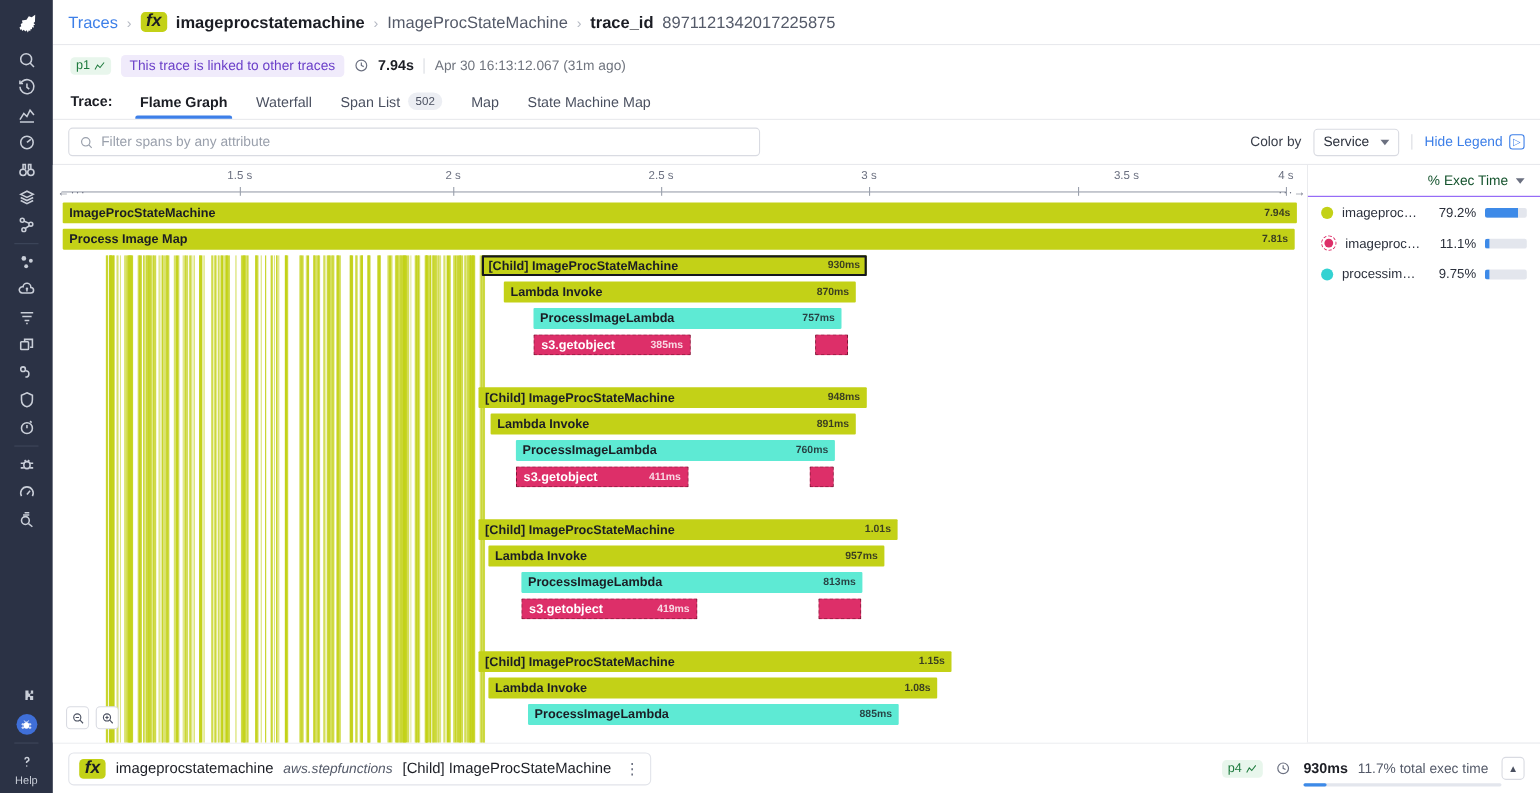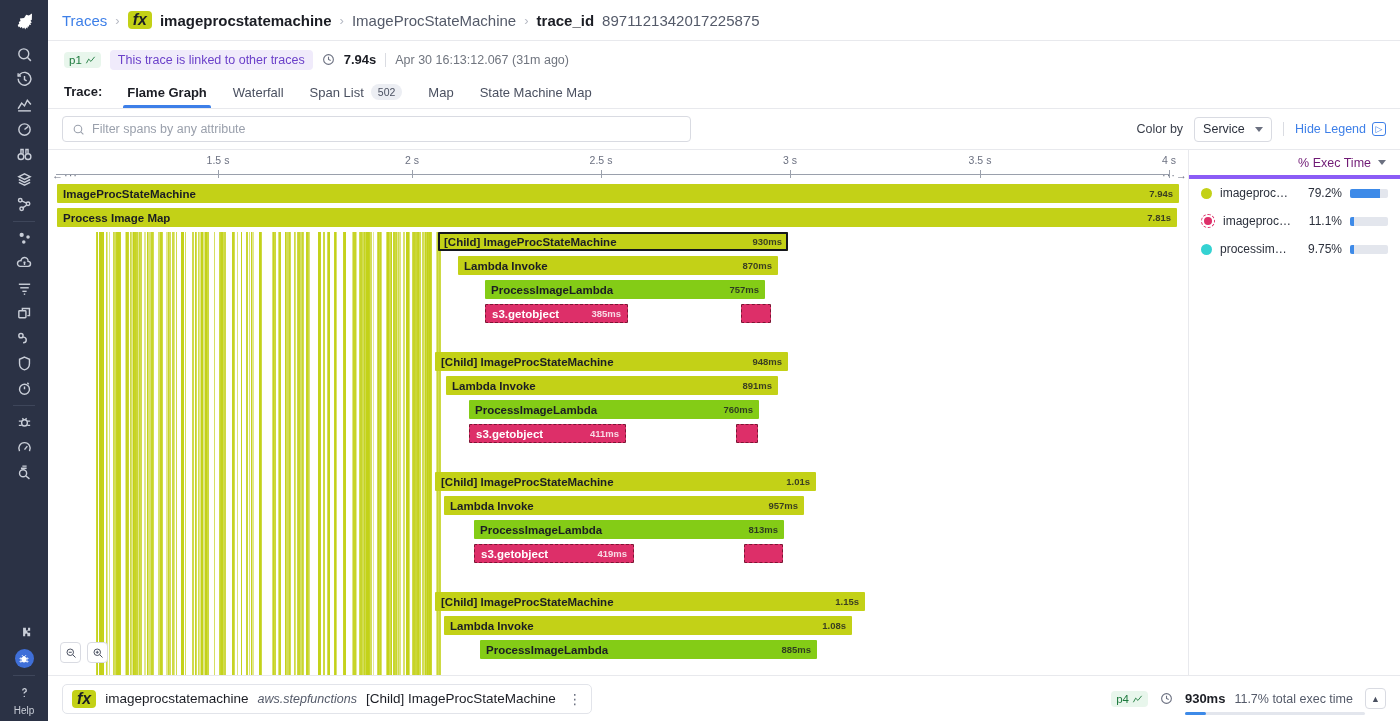--- a/index.html
+++ b/index.html
@@ -137,21 +137,21 @@
 
   
   .flame { position: absolute; left: 0; right: 0; top: 29px; bottom: 0; }
   .bar {
     position: absolute; height: 19px; border-radius: 1px;
     display: flex; align-items: center; font-size: 11.5px; font-weight: bold;
     color: #1b1d24; padding: 0 6px; white-space: nowrap; overflow: hidden; cursor: pointer;
   }
   .bar .dur { margin-left: auto; font-size: 9.5px; font-weight: bold; opacity: .82; padding-left: 8px; }
   .bar.olive { background: #c3d117; }
-  .bar.cyan  { background: #84cc16; }
+  .bar.cyan  { background: #5eead4; }
   .bar.pink  { background: #dd2f69; color: #fff; }
   .bar.pink .dur { color: #fff; }
   .bar.sel { outline: 2px solid #15171d; outline-offset: -2px; }
   .bar.dashed { border: 1px dashed #2b2f3a; }
   .bar.pink.dashed { border: 1px dashed #7e1534; }
 
   .stripes { position: absolute; overflow: hidden; }
   .stripe { position: absolute; top: 0; bottom: 0; background: #c3d117; }
 
   
@@ -159,21 +159,21 @@
   .zbtn {
     width: 21px; height: 21px; background: #fff; border: 1px solid #d9dbe2; border-radius: 4px;
     display: flex; align-items: center; justify-content: center; cursor: pointer; color: #4a5060;
   }
   .zbtn svg { width: 12px; height: 12px; }
 
   
   .legend { width: 212px; flex: 0 0 212px; border-left: 1px solid #e8e9ed; background: #fff; }
   .legend-head {
     height: 29px; display: flex; align-items: center; justify-content: flex-end; gap: 7px;
-    padding: 0 14px; font-size: 12.5px; color: #701a75; border-bottom: 4px solid #8b5cf6; cursor: pointer;
+    padding: 0 14px; font-size: 12.5px; color: #14532d; border-bottom: 1px solid #8b5cf6; cursor: pointer;
   }
   .legend-row { display: flex; align-items: center; gap: 8px; padding: 7px 12px 7px 12px; font-size: 12px; color: #2b303c; cursor: pointer; }
   .ldot { width: 11px; height: 11px; border-radius: 50%; flex: 0 0 11px; }
   .ldot.dash { border: 1.5px dashed #dd2f69; width: 14px; height: 14px; flex: 0 0 14px; display: flex; align-items: center; justify-content: center; border-radius: 50%; background: transparent; }
   .ldot.dash i { width: 8px; height: 8px; border-radius: 50%; background: #dd2f69; display: block; }
   .lname { flex: 1; overflow: hidden; text-overflow: ellipsis; white-space: nowrap; }
   .lpct { width: 42px; text-align: right; font-size: 12px; color: #2b303c; }
   .lbar { width: 38px; height: 9px; background: #e3e6ed; border-radius: 2px; overflow: hidden; flex: 0 0 38px; }
   .lbar i { display: block; height: 100%; background: #3d8ae8; }
 
@@ -436,21 +436,21 @@
           <div class="arr-right">···→</div>
           <div id="ruler-ticks">
               <div class="tick-label" style="left: 170px;">1.5 s</div>
               <div class="tick-mark" style="left: 170px;"></div>
               <div class="tick-label" style="left: 364px;">2 s</div>
               <div class="tick-mark" style="left: 364px;"></div>
               <div class="tick-label" style="left: 553px;">2.5 s</div>
               <div class="tick-mark" style="left: 553px;"></div>
               <div class="tick-label" style="left: 742px;">3 s</div>
               <div class="tick-mark" style="left: 742px;"></div>
-              <div class="tick-label" style="left: 932px;">3.5 s</div>
+              <div class="tick-label" style="left: 976px;">3.5 s</div>
               <div class="tick-mark" style="left: 932px;"></div>
               <div class="tick-label" style="left: 1121px;">4 s</div>
               <div class="tick-mark" style="left: 1121px;"></div>
             </div>
         </div>
 
         <div class="flame" id="flame-rows">
             <div class="stripes" style="left: 48px; top: 53px; width: 345px; height: 460px;">
               <div class="stripe" style="left: 206px; width: 1.6px; opacity: 0.75;"></div>
               <div class="stripe" style="left: 340.5px; width: 2.5px; opacity: 0.74;"></div>

